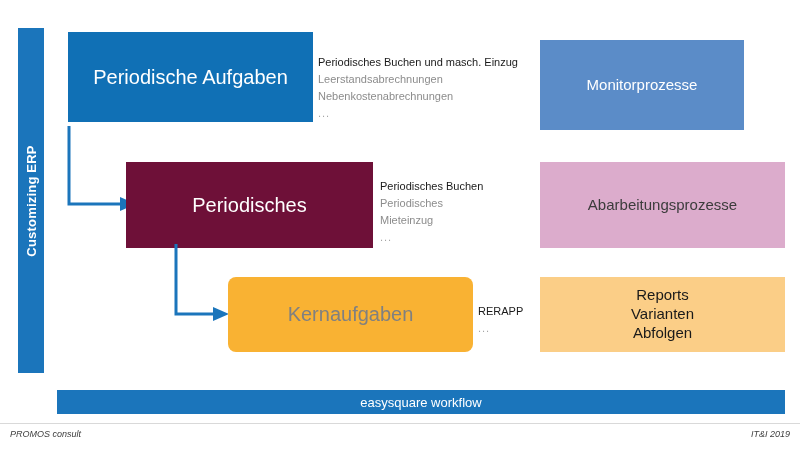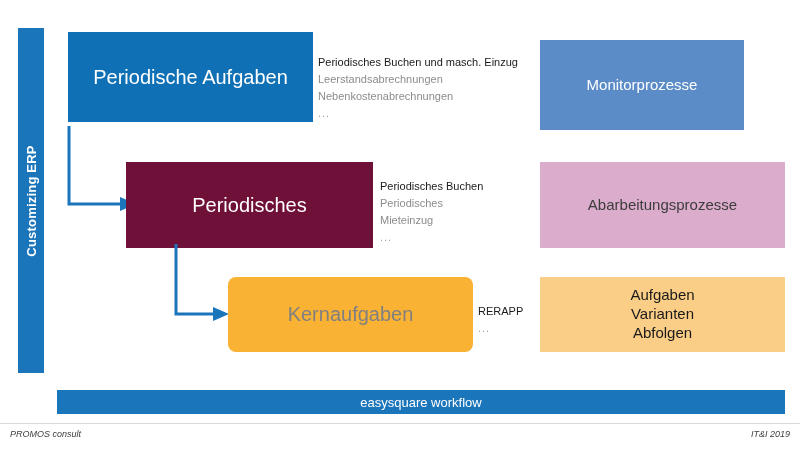--- a/index.html
+++ b/index.html
@@ -211,21 +211,21 @@
     <span class="box-title">Kernaufgaben</span>
   </div>
 
   <div class="note note-kernaufgaben">
     <div class="note-head">RERAPP</div>
     <div class="note-dots">...</div>
   </div>
 
   <div class="box box-reports">
     <span class="box-title">
-      <span>Aufgaben</span><br>
+      <span>Reports</span><br>
       <span>Varianten</span><br>
       <span>Abfolgen</span>
     </span>
   </div>
 
   <div class="bottom-bar">
     <span class="bottom-bar-label">easysquare workflow</span>
   </div>
 
   <div class="footer-rule"></div>

